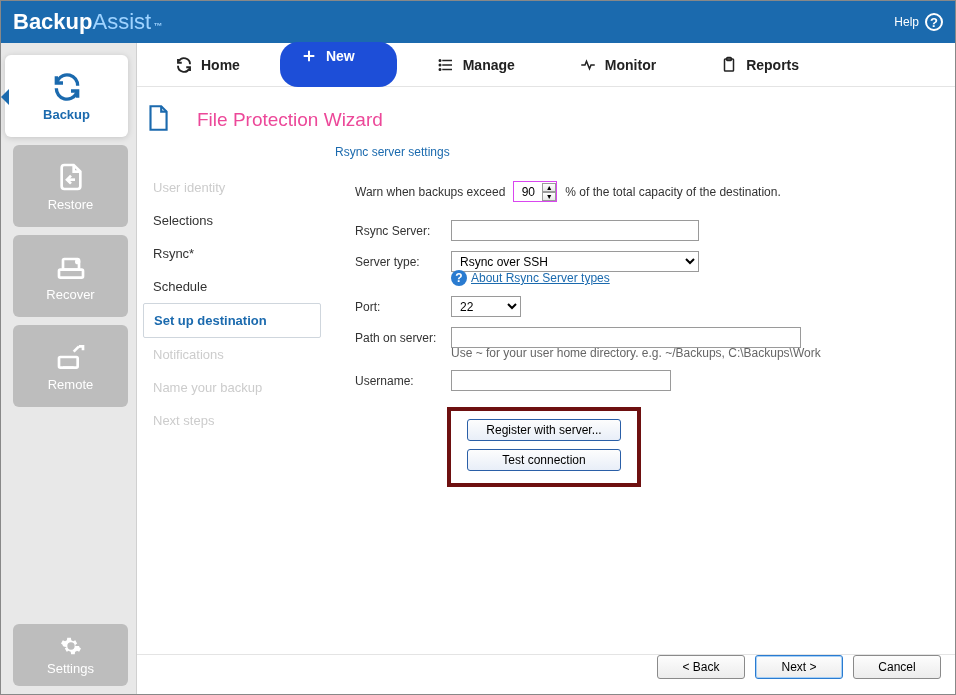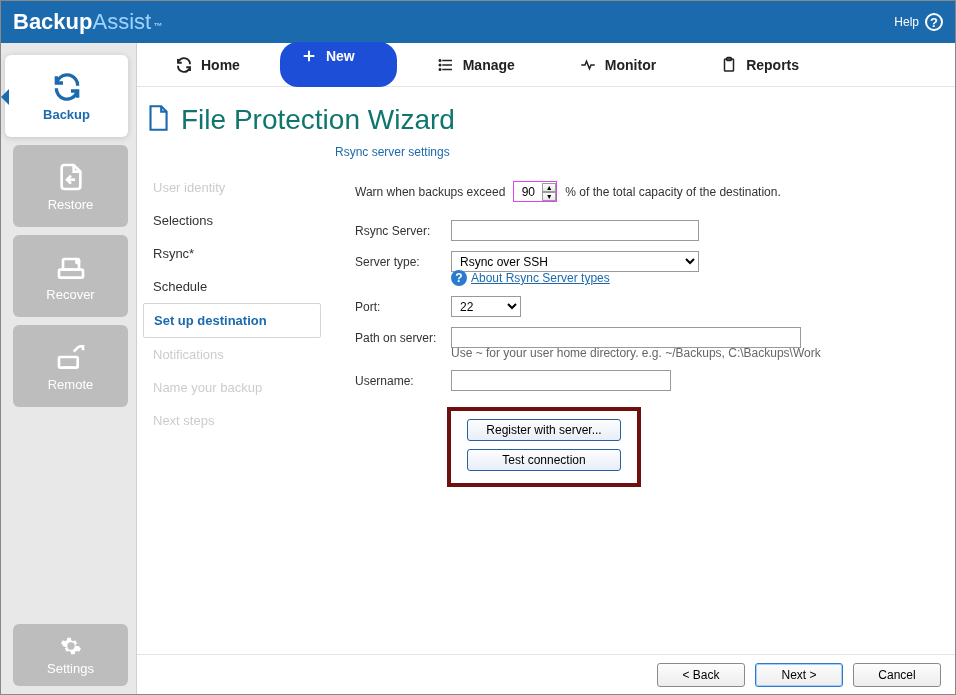--- a/index.html
+++ b/index.html
@@ -19,21 +19,21 @@
   .leftbtn.active::before { content:""; position:absolute; left:-4px; top:34px; width:0; height:0; border-top:8px solid transparent; border-bottom:8px solid transparent; border-right:8px solid #1b6aae; }
   .leftbar .spacer { flex:1; }
   .settings-btn { height:62px; margin:4px 8px 8px 12px; border-radius:6px; display:flex; flex-direction:column; align-items:center; justify-content:center; color:#fff; font-size:13px; cursor:pointer; background:#bdbdbd; }
   .icon-svg { width:32px; height:32px; margin-bottom:4px; }
   .main { flex:1; background:#fff; display:flex; flex-direction:column; border-left:1px solid #d0d0d0; }
   .topmenu { height:44px; display:flex; align-items:center; gap:16px; padding:0 14px; border-bottom:1px solid #e4e4e4; }
   .topitem { display:flex; align-items:center; gap:8px; padding:6px 24px; font-size:14px; font-weight:600; color:#222; cursor:pointer; border-radius:18px; }
   .topitem.new { background:#1d4ed8; color:#fff; padding:5px 42px 22px 20px; }
   .topitem .ticon { width:18px; height:18px; display:flex; align-items:center; justify-content:center; }
   .wizard-head { padding:16px 0 8px 8px; display:flex; align-items:center; gap:10px; }
-  .wizard-head-title { color:#0f766e; font-size:28px; font-weight:400; display:flex; align-items:center; gap:10px; }
+  .wizard-head-title { color:#ec4899; font-size:19px; font-weight:400; display:flex; align-items:center; gap:10px;margin-left:16px; }
   .wizard-sub { color:#1b6aae; font-size:12px; padding:0 0 2px 0; margin-left:198px; }
   .content-body { display:flex; flex:1; padding:0 0 0 0; }
   .steps { width:190px; padding:10px 6px 0 6px; }
   .step { padding:9px 10px; font-size:13px; color:#333; cursor:pointer; border-radius:2px; }
   .step.muted { color:#ccc; }
   .step.active { background:#fff; border:1px solid #cfd6dd; color:#1b6aae; font-weight:600; }
   .formarea { flex:1; padding:20px 28px 12px 28px; position:relative; display:flex; flex-direction:column; }
   .row { display:flex; align-items:center; margin-bottom:10px; font-size:12px; color:#333; }
   .row label { width:96px; }
   input[type=text], select { font-size:12px; padding:2px 4px; border:1px solid #9a9a9a; background:#fff; height:21px; }
@@ -42,21 +42,21 @@
   .spinwrap { display:flex; align-items:center; border:1px solid #d946ef; height:21px; }
   .spinwrap input { border:none; height:19px; width:28px; text-align:center; }
   .spinbtns { display:flex; flex-direction:column; }
   .spinbtns button { width:14px; height:9px; font-size:7px; line-height:5px; padding:0; border:1px solid #9a9a9a; background:linear-gradient(#fff,#e7e7e7); cursor:pointer; }
   .hint { font-size:12px; color:#666; margin-left:96px; margin-top:-6px; margin-bottom:10px; }
   .link { color:#1b6aae; text-decoration:underline; cursor:pointer; font-size:12px; }
   .about-row { margin-left:96px; margin-top:-6px; margin-bottom:10px; display:flex; align-items:center; gap:4px; }
   .about-icon { width:16px; height:16px; border-radius:50%; background:#2a7bd0; color:#fff; font-size:12px; font-weight:700; display:flex; align-items:center; justify-content:center; }
   .action-box { border:4px solid #6e1010; padding:8px 16px 12px 16px; margin-left:92px; width:194px; display:flex; flex-direction:column; gap:8px; margin-top:6px; }
   .winbtn { height:22px; font-size:12px; border:1px solid #2a5fa7; background:linear-gradient(#fdfdfd,#e8eef8); border-radius:3px; cursor:pointer; padding:0 10px; }
-  .footer { height:40px; display:flex; justify-content:flex-end; align-items:center; gap:10px; padding:0 14px; border-top:1px solid #e4e4e4; }
+  .footer { height:40px; display:flex; justify-content:flex-end; align-items:flex-start; gap:10px; padding:0 14px; border-top:1px solid #e4e4e4; }
   .navbtn { width:88px; height:24px; font-size:12px; border:1px solid #8a8a8a; background:linear-gradient(#fdfdfd,#ececec); border-radius:3px; cursor:pointer; }
   .navbtn.primary { border:1px solid #2a7bd0; box-shadow:0 0 0 1px #a6d0f7 inset; }
   .page-icon svg { width:26px; height:30px; }
   .content-wrap { flex:1; display:flex; flex-direction:column; }
   .stype-select { width:248px; }
   .first-row { margin-bottom:18px; }
 </style>
 </head>
 <body>
 

